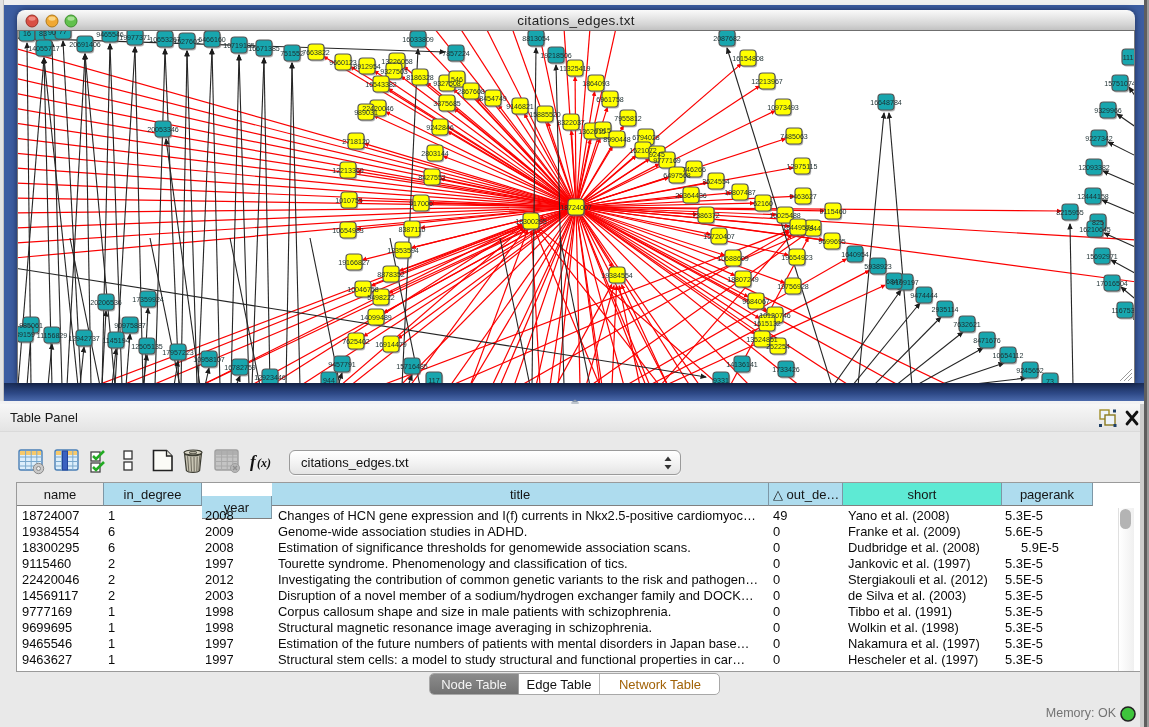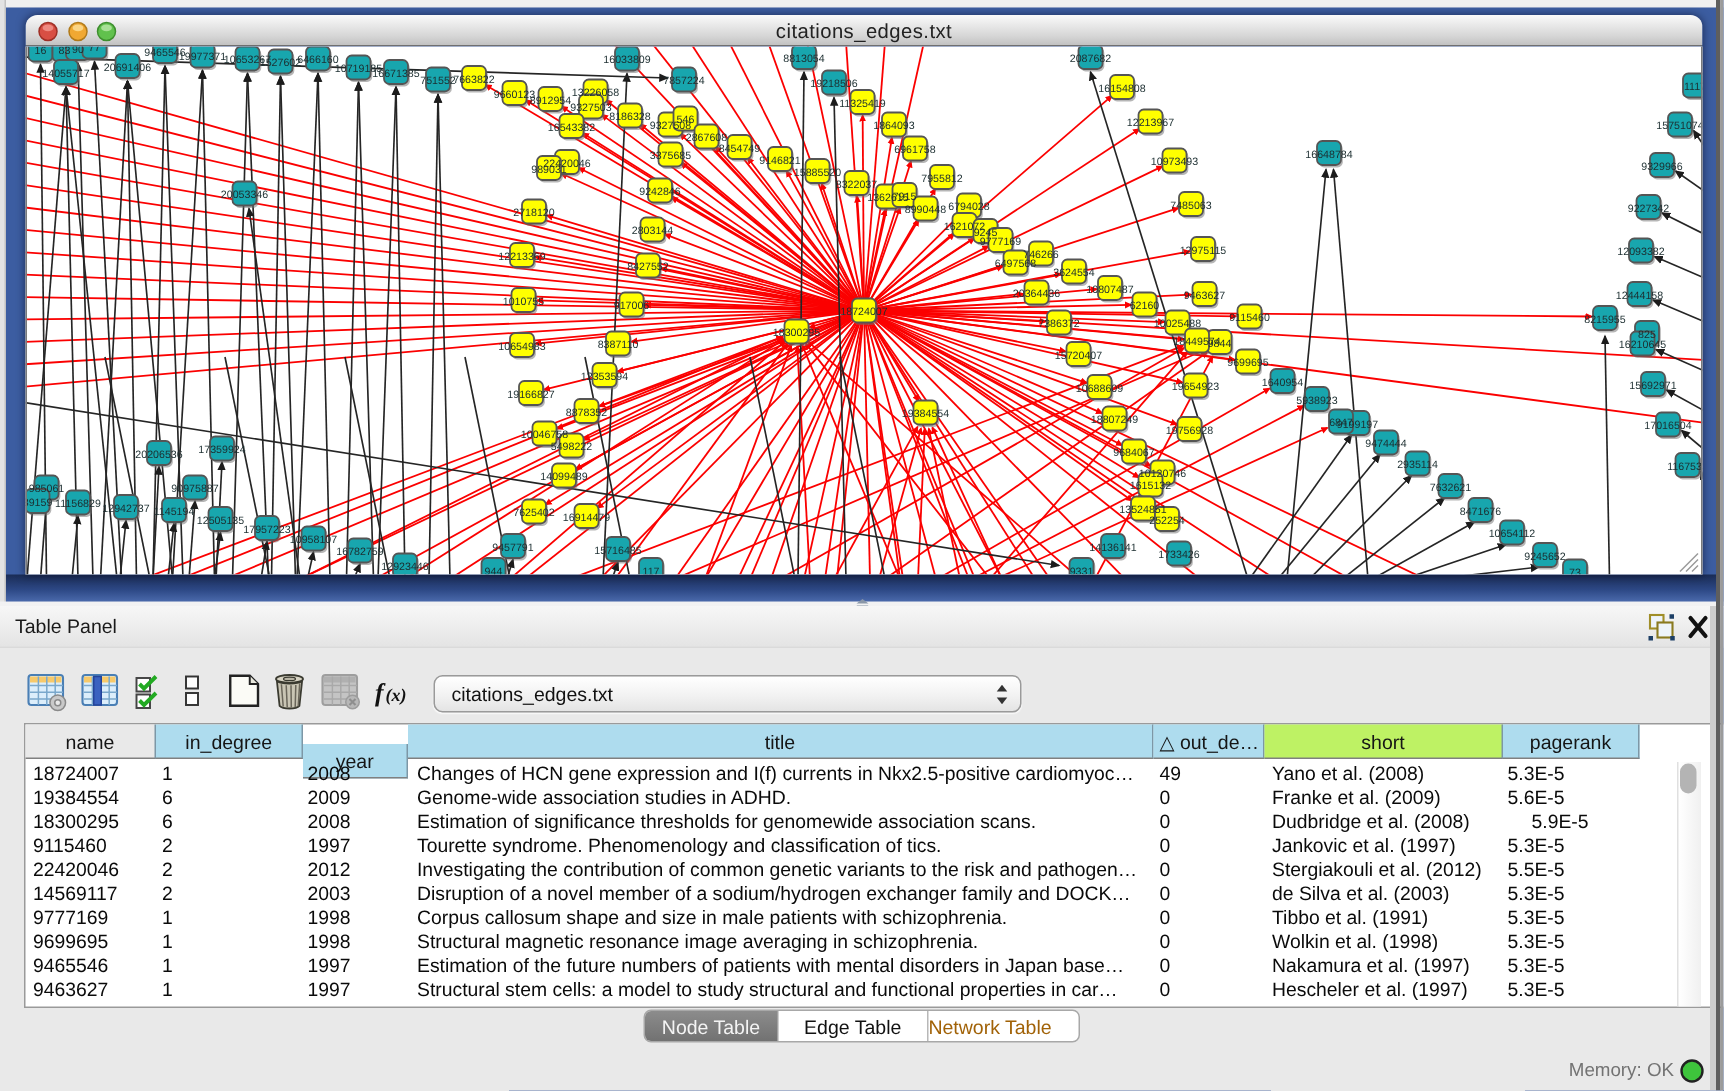--- a/index.html
+++ b/index.html
@@ -791,21 +791,21 @@
     <path d="M1.5 10 L5 14.5 L8.5 10 z" fill="#333"></path>
 </svg>
 
 <div class="abs" style="left:16px;top:482px;width:1148px;height:190px;background:#fff;border:1px solid #9a9a9a">
  <div class="abs" style="left:0;top:0;width:1117px;height:24px;position:relative">
       <div class="th" style="left:0px;width:87px;background:#e9e9e9;">name</div>
       <div class="th" style="left:87px;width:98px;background:#aedcee;">in_degree</div>
       <div class="th" style="left:185px;width:70px;background:#aedcee;margin-top:13px;">year</div>
       <div class="th" style="left:255px;width:497px;background:#aedcee;">title</div>
       <div class="th" style="left:752px;width:74px;background:#aedcee;text-align:left;padding-left:4px">△ out_de…</div>
-      <div class="th" style="left:826px;width:159px;background:#bef264;">short</div>
+      <div class="th" style="left:826px;width:159px;background:#5eead4;">short</div>
       <div class="th" style="left:985px;width:91px;background:#aedcee;">pagerank</div>
     </div>
  <div class="tr" style="top:24px">
       <span style="left:5px">18724007</span>
       <span style="left:91px">1</span>
       <span style="left:188px">2008</span>
       <span style="left:261px;width:484px;overflow:hidden">Changes of HCN gene expression and I(f) currents in Nkx2.5-positive cardiomyoc…</span>
       <span style="left:756px">49</span>
       <span style="left:831px">Yano et al. (2008)</span>
       <span style="left:988px">5.3E-5</span>
@@ -892,21 +892,21 @@
       <span style="left:988px">5.3E-5</span>
     </div>
 
  <div class="abs" style="left:1101px;top:25px;width:16px;height:163px;background:linear-gradient(90deg,#ffffff,#f0f0f0);border-left:1px solid #e0e0e0"></div>
  <div class="abs" style="left:1103px;top:26px;width:11px;height:20px;background:#b4b4b4;border-radius:6px"></div>
 </div>
 
 <div class="abs" style="left:429px;top:673px;width:291px;height:22px;border:1px solid #a8a8a8;border-radius:5px;background:#fff;overflow:hidden">
  <div class="abs" style="left:0;top:0;width:89px;height:22px;background:linear-gradient(#8c8c8c,#6f6f6f);color:#f4f4f4;
    text-align:center;line-height:21px;font-size:13px;border-right:1px solid #a0a0a0">Node Table</div>
- <div class="abs" style="left:89px;top:0;width:100px;height:22px;color:#111;text-align:center;line-height:21px;font-size:13px;border-right:1px solid #b8b8b8">Edge Table</div>
+ <div class="abs" style="left:89px;top:0;width:81px;height:22px;color:#111;text-align:center;line-height:21px;font-size:13px;border-right:1px solid #b8b8b8">Edge Table</div>
  <div class="abs" style="left:170px;top:0;width:120px;height:22px;color:#a16207;text-align:center;line-height:21px;font-size:13px">Network Table</div>
 </div>
 
 <div class="abs" style="left:966px;top:706px;width:150px;height:16px;text-align:right;font-size:12.5px;color:#737373">Memory: OK</div>
 
 <svg width="18" height="18" viewBox="0 0 18 18" style="position:absolute;left:1119px;top:705px">
  <circle cx="9" cy="9" r="7" fill="#3ec43c" stroke="#222" stroke-width="1.6"></circle>
 </svg>
 
 <div class="abs" style="left:1140px;top:404px;width:4px;height:323px;background:#cdcdcd"></div>

